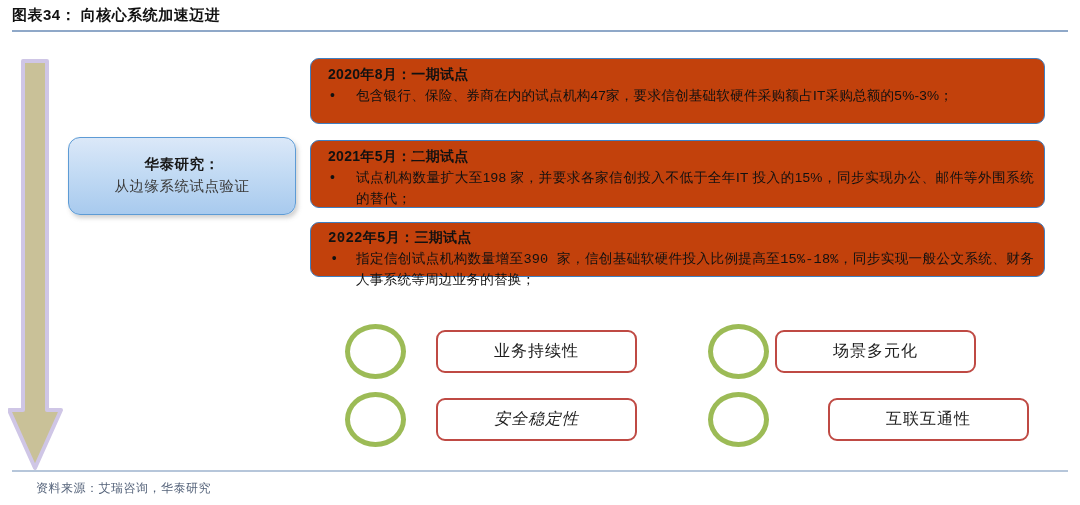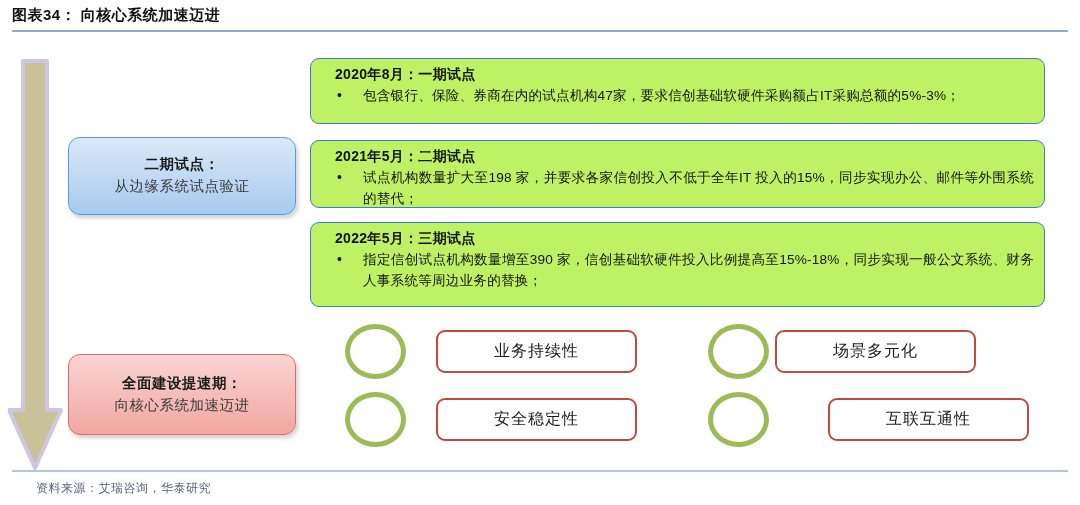--- a/index.html
+++ b/index.html
@@ -60,41 +60,41 @@
     left:68px;top:354px;width:226px;height:79px;
     background:linear-gradient(180deg,#f9d5d3 0%,#f6c0bd 45%,#f0a6a2 100%);
     border:1.6px solid #d96e68;
   }
 
   
   .phase{
     position:absolute;left:310px;width:735px;
     border:1.7px solid #3f7fc1;
     border-radius:9px;
-    background:#bef264;
-    padding:5px 10px 5px 24px;
+    background:#c2410c;
+    padding:5px 10px 5px 17px;
     box-sizing:border-box;
   }
   .phase .hd{
     font-size:14px;font-weight:bold;color:#111;
     line-height:1.45;letter-spacing:.3px;
   }
   .phase .bullet-row{display:flex;align-items:flex-start;margin-top:1px;}
   .phase .dot{
     flex:0 0 auto;width:26px;
     font-size:14px;line-height:1.55;color:#111;text-align:left;padding-left:2px;
   }
   .phase .bd{
     flex:1 1 auto;
     font-size:13.6px;line-height:1.55;color:#111;letter-spacing:.2px;
     text-align:justify;
   }
   #phase0{top:58px;height:66px;}
   #phase1{top:140px;height:68px;}
-  #phase2{top:222px;height:85px;}
+  #phase2{top:222px;height:55px;font-family:Liberation Mono, monospace;}
 
   
   .ring{
     position:absolute;
     border:5px solid #9cbb56;
     border-radius:50%;
     background:#fff;
     box-sizing:border-box;
   }
   .pillbox{
@@ -115,28 +115,24 @@
   <div class="fig-title">图表34： 向核心系统加速迈进</div>
   <div class="rule-top"></div>
 
   <div class="arrow-wrap">
     <svg width="60" height="415" viewBox="0 0 60 415" xmlns="http://www.w3.org/2000/svg">
       <polygon points="15,3 39,3 39,352 53,352 27,410 1,352 15,352" fill="#c9c198" stroke="#cfc6e6" stroke-width="4" stroke-linejoin="round"></polygon>
     </svg>
   </div>
 
   <div class="stage stage-blue">
-    <div class="l1">二期试点：</div>
+    <div class="l1">华泰研究：</div>
     <div class="l2">从边缘系统试点验证</div>
   </div>
 
-  <div class="stage stage-pink">
-    <div class="l1">全面建设提速期：</div>
-    <div class="l2">向核心系统加速迈进</div>
-  </div>
 
   <div class="phase" id="phase0">
     <div class="hd">2020年8月：一期试点</div>
     <div class="bullet-row">
       <div class="dot">•</div>
       <div class="bd">包含银行、保险、券商在内的试点机构47家，要求信创基础软硬件采购额占IT采购总额的5%-3%；</div>
     </div>
   </div>
 
   <div class="phase" id="phase1">
@@ -155,21 +151,21 @@
     </div>
   </div>
 
   <div class="ring" style="left:345px;top:324px;width:61px;height:55px;"></div>
   <div class="pillbox" style="left:436px;top:330px;width:201px;height:43px;">业务持续性</div>
 
   <div class="ring" style="left:708px;top:324px;width:61px;height:55px;"></div>
   <div class="pillbox" style="left:775px;top:330px;width:201px;height:43px;">场景多元化</div>
 
   <div class="ring" style="left:345px;top:392px;width:61px;height:55px;"></div>
-  <div class="pillbox" style="left:436px;top:398px;width:201px;height:43px;">安全稳定性</div>
+  <div class="pillbox" style="left:436px;top:398px;width:201px;height:43px;font-style:italic;">安全稳定性</div>
 
   <div class="ring" style="left:708px;top:392px;width:61px;height:55px;"></div>
   <div class="pillbox" style="left:799px;top:398px;width:201px;height:43px;margin-left:29px;">互联互通性</div>
 
   <div class="rule-bottom"></div>
   <div class="source">资料来源：艾瑞咨询，华泰研究</div>
 
 </div>
 
 </body></html>

